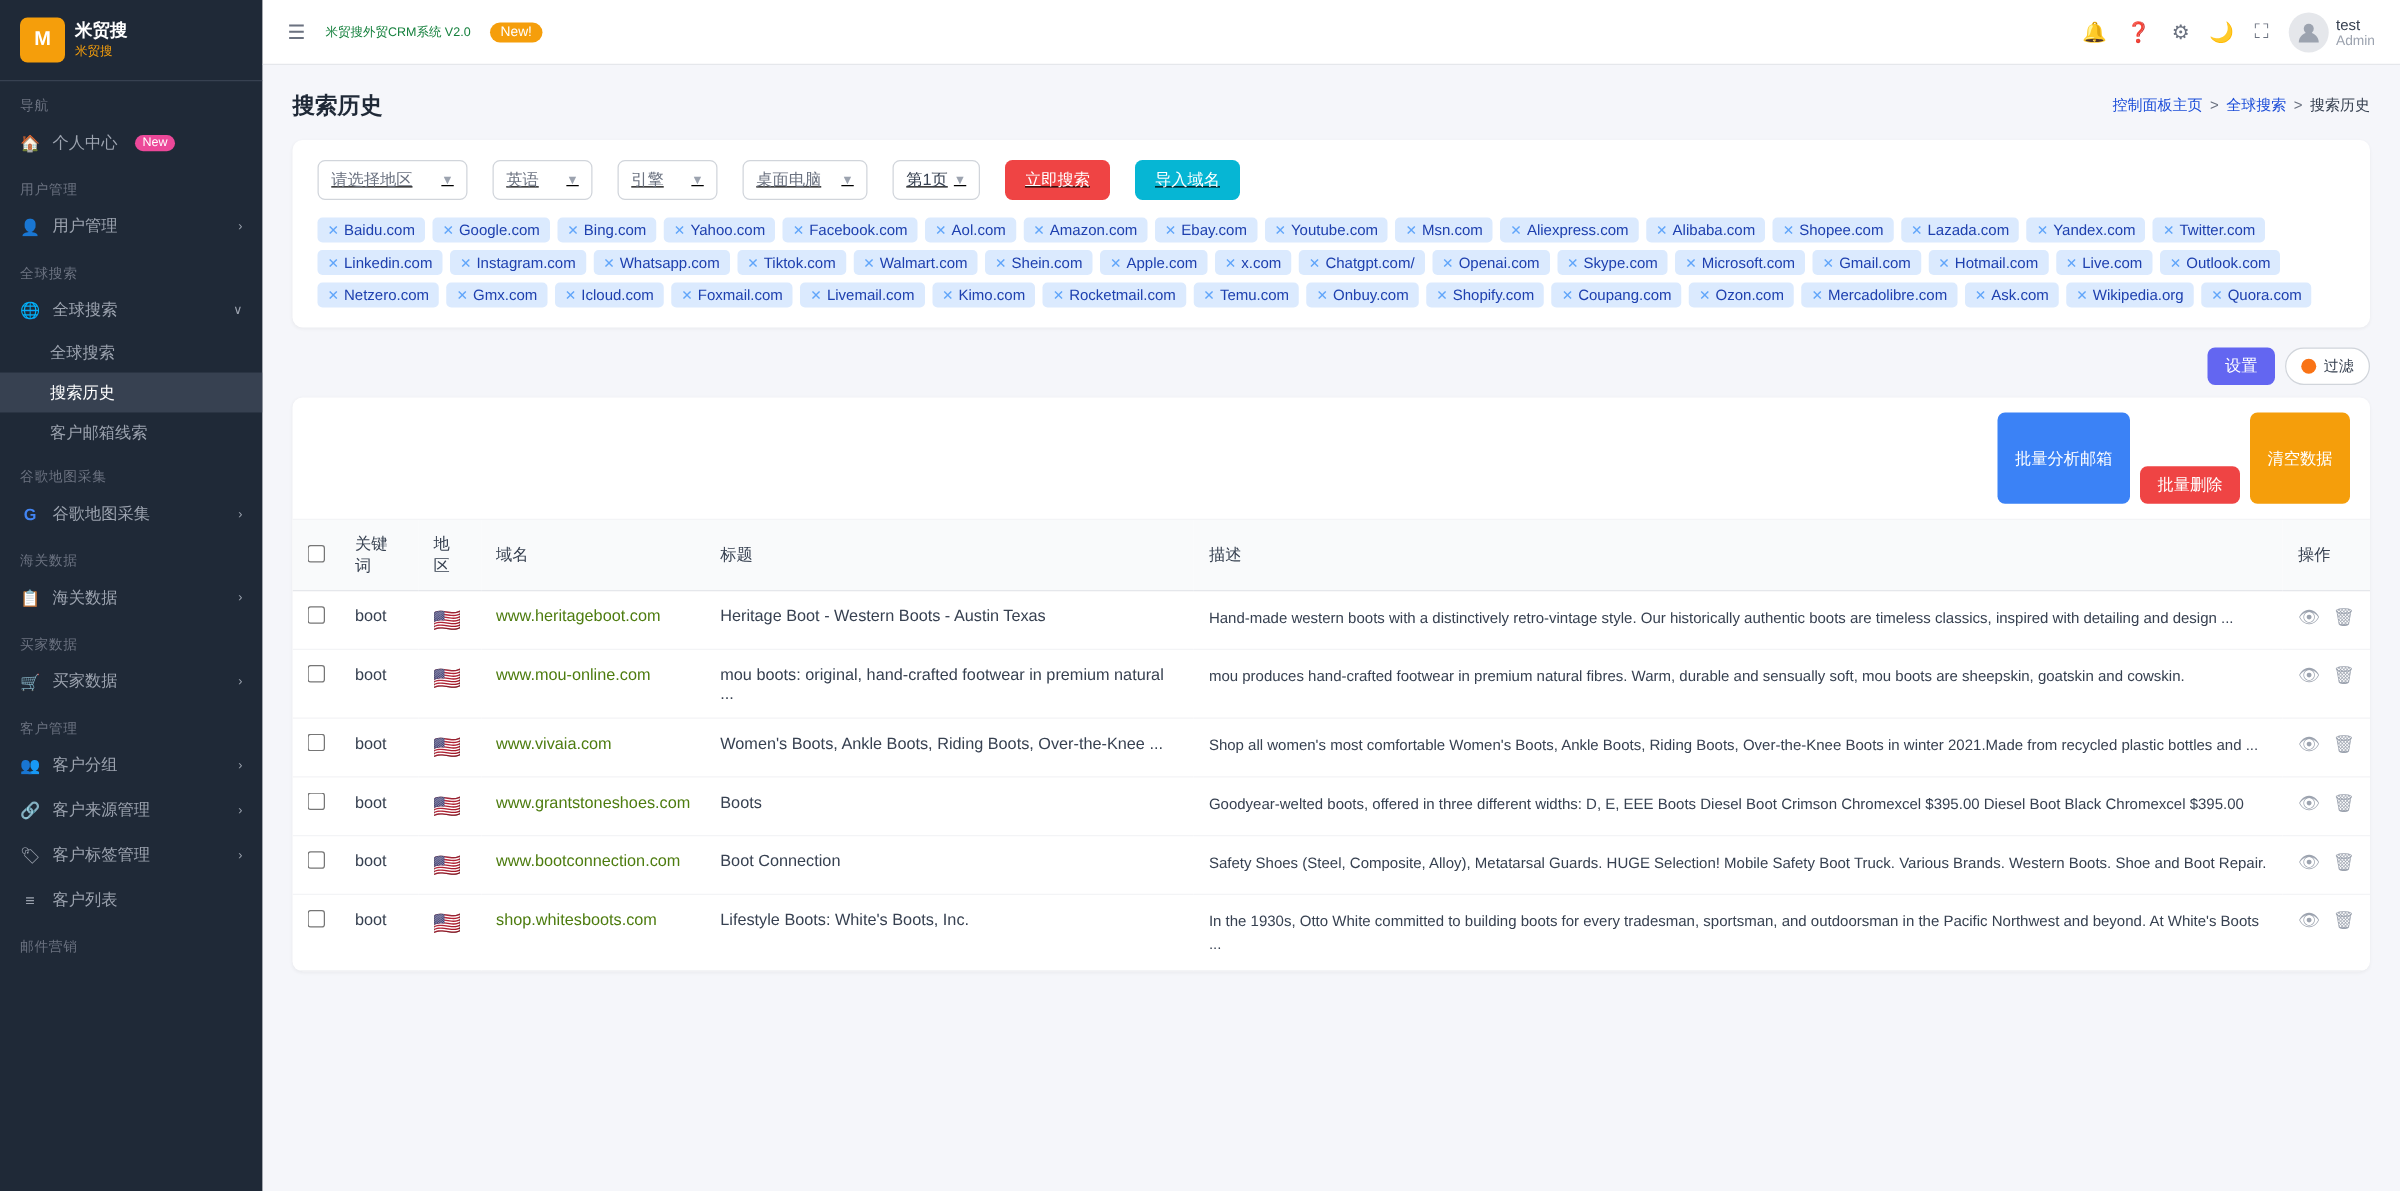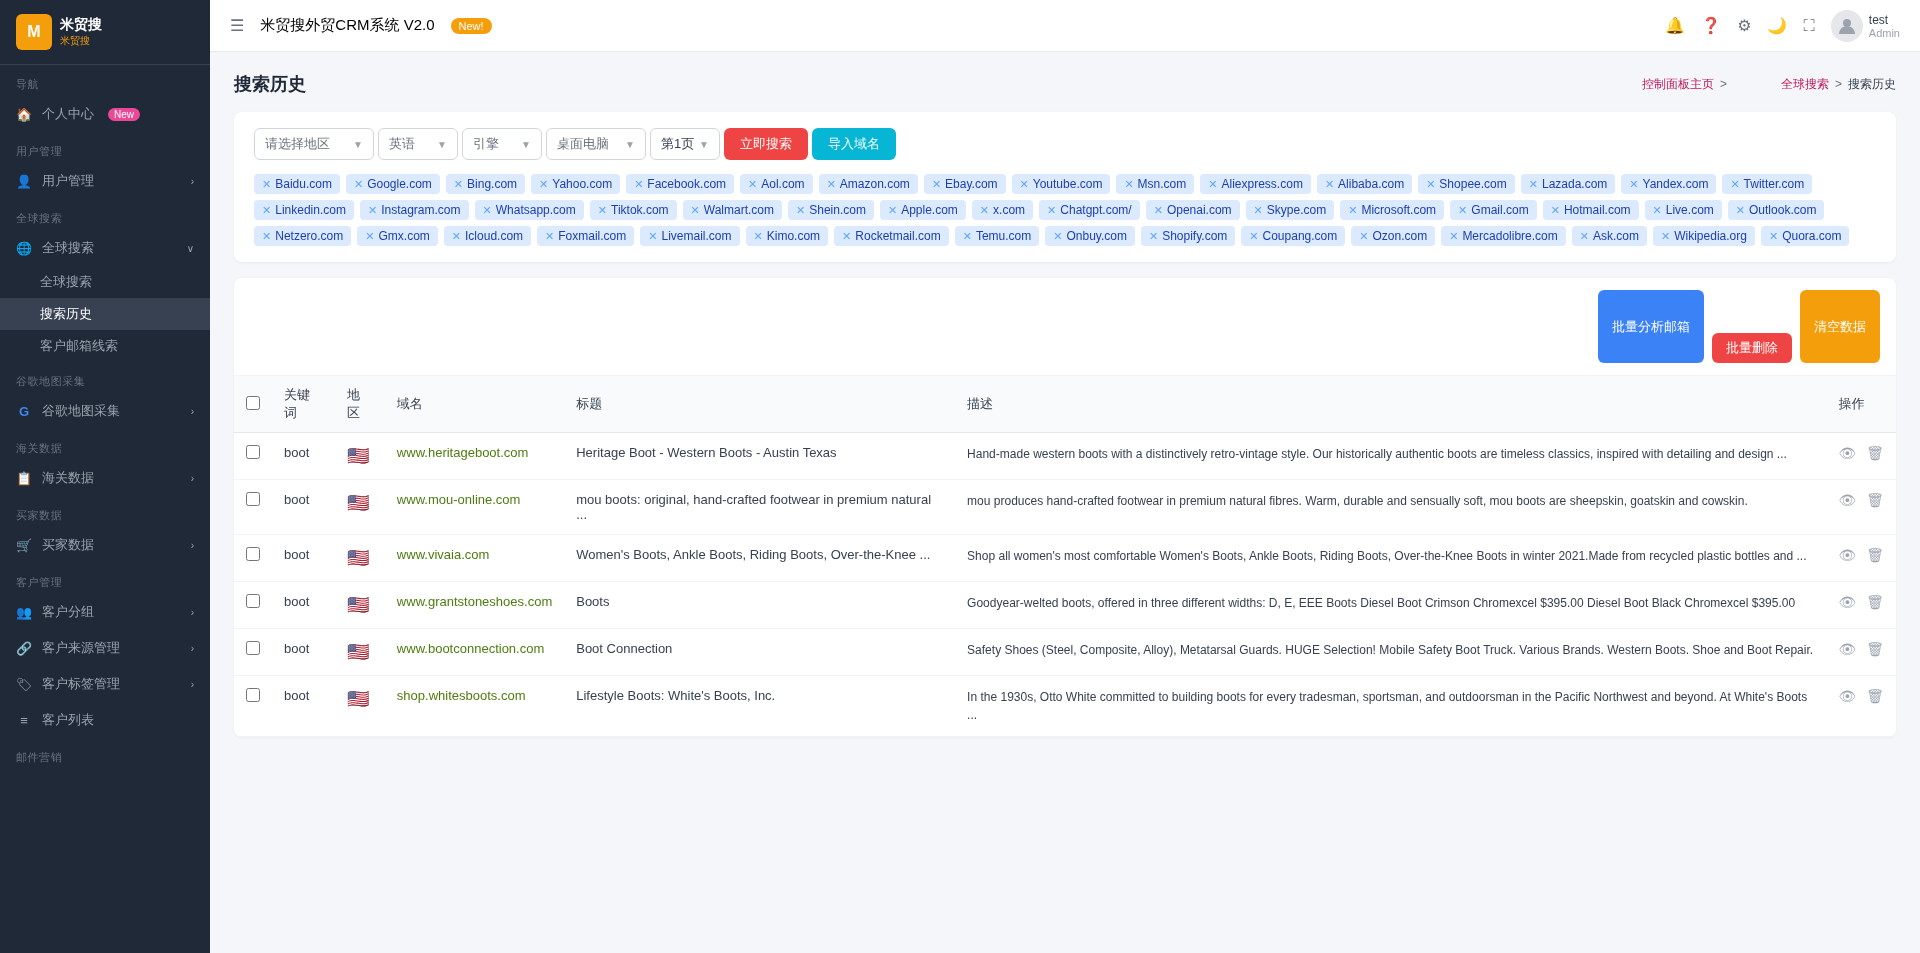--- a/index.html
+++ b/index.html
@@ -79,21 +79,21 @@
       background: white;
       padding: 0 20px;
       height: 52px;
       display: flex;
       align-items: center;
       gap: 16px;
       border-bottom: 1px solid #e5e7eb;
       flex-shrink: 0;
     }
     .header-menu-icon { cursor: pointer; color: #6b7280; font-size: 16px; }
-    .header-title { font-size: 15px; color: #000000; font-weight: 500; }
+    .header-title { font-size: 10px; color: #15803d; font-weight: 500; }
     .header-new-badge {
       background: #f59e0b;
       color: white;
       font-size: 11px;
       padding: 2px 8px;
       border-radius: 10px;
     }
     .header-right {
       margin-left: auto;
       display: flex;
@@ -126,35 +126,36 @@
     }
 
     .page-header {
       display: flex;
       align-items: center;
       justify-content: space-between;
       margin-bottom: 16px;
     }
     .page-title { font-size: 18px; font-weight: 600; color: #1f2937; }
     .breadcrumb { font-size: 12px; color: #6b7280; display: flex; align-items: center; gap: 6px; }
-    .breadcrumb a { color: #be185d; text-decoration: none; cursor: pointer; margin-left: 48px; }
+    .breadcrumb a { color: #1d4ed8; text-decoration: none; cursor: pointer; }
     .breadcrumb-current { color: #374151; }
 
     
     .search-bar {
       background: white;
       border-radius: 8px;
       padding: 16px 20px;
       margin-bottom: 16px;
       box-shadow: 0 1px 3px rgba(0,0,0,0.05);
     }
     .search-controls {
       display: flex;
-      gap: 4px;
+      gap: 20px;
       margin-bottom: 14px;
+      text-decoration: underline;
     }
     .search-select {
       border: 1px solid #d1d5db;
       border-radius: 6px;
       padding: 6px 10px;
       font-size: 13px;
       color: #6b7280;
       background: white;
       cursor: pointer;
       display: flex;
@@ -652,20 +653,27 @@
             <span class="tag-x">✕</span>
             <span>Wikipedia.org</span>
           </div>
           <div class="tag">
             <span class="tag-x">✕</span>
             <span>Quora.com</span>
           </div>
         </div>
     </div>
 
+    <div style="display:flex;justify-content:flex-end;gap:8px;margin-bottom:10px;">
+      <button class="btn-settings">设置</button>
+      <div class="btn-filter">
+        <div class="filter-dot"></div>
+        <span>过滤</span>
+      </div>
+    </div>
 
     <div class="table-area">
       <div class="table-toolbar">
         <button class="btn-batch-analyze">批量分析邮箱</button>
         <button class="btn-batch-delete">批量删除</button>
         <button class="btn-clear">清空数据</button>
       </div>
       <table>
         <thead>
           <tr>

